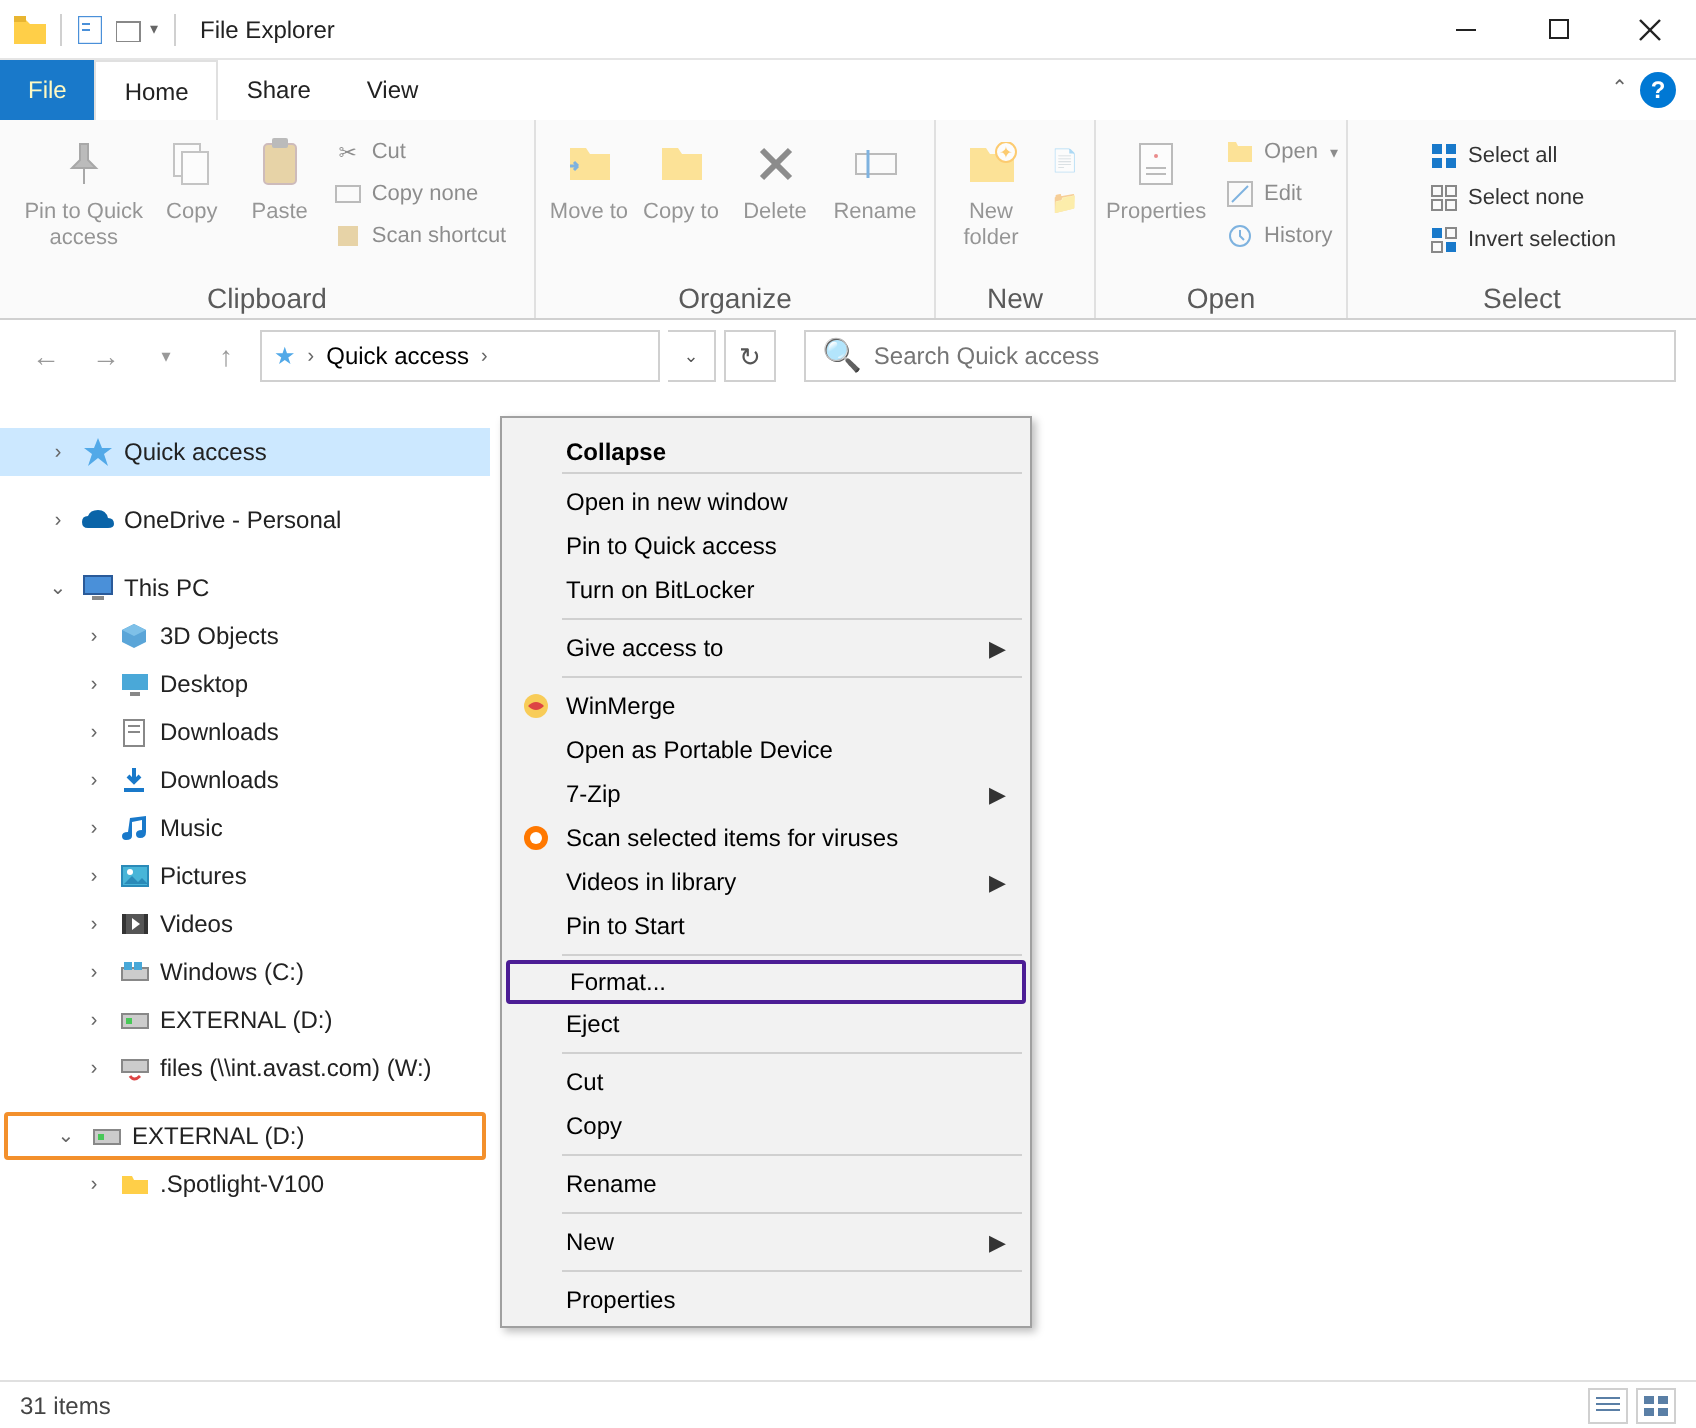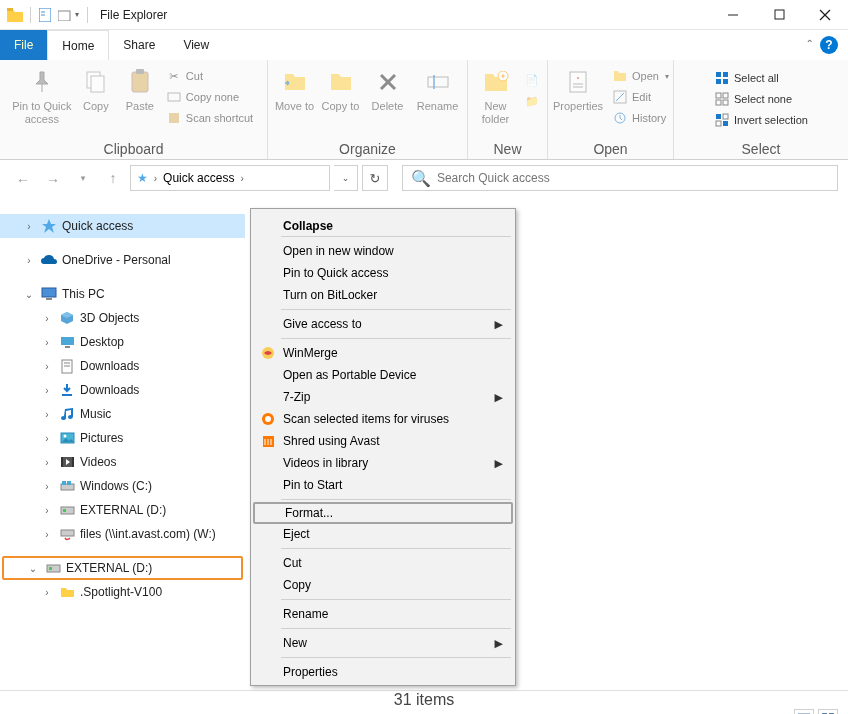--- a/index.html
+++ b/index.html
@@ -60,24 +60,24 @@
 .highlight-box { border: 2px solid #f3902c; border-radius: 2px; }
 .tree-spacer { height: 10px; }
 
 
 .context-menu { position: absolute; left: 250px; top: 208px; width: 266px; background: #f2f2f2; border: 1px solid #a0a0a0; box-shadow: 2px 2px 4px rgba(0,0,0,0.25); font-size: 12px; padding: 2px; z-index: 100; }
 .cm-item { display: flex; align-items: center; height: 22px; padding-left: 30px; position: relative; }
 .cm-item.bold { font-weight: 600; align-items: flex-end; }
 .cm-item .cm-ico { position: absolute; left: 6px; width: 18px; height: 18px; display:flex; align-items:center; justify-content:center; }
 .cm-item .cm-arrow { margin-left: auto; margin-right: 10px; font-size: 11px; color: #333; }
 .cm-sep { height: 1px; background: #d0d0d0; margin: 3px 2px 3px 28px; }
-.cm-item.highlighted { border: 2px solid #a3a3a3; border-radius: 2px; margin: -1px 0; }
-
-
-.status-bar { position:absolute; bottom:0; left:0; right:0; height: 24px; border-top: 1px solid #e0e0e0; display: flex; align-items: center; font-size: 16px; padding: 0 10px; color: #444; flex-direction: column; }
+.cm-item.highlighted { border: 2px solid #4c1d95; border-radius: 2px; margin: -1px 0; }
+
+
+.status-bar { position:absolute; bottom:0; left:0; right:0; height: 24px; border-top: 1px solid #e0e0e0; display: flex; align-items: center; font-size: 12px; padding: 0 10px; color: #444; }
 .status-bar .view-icons { margin-left: auto; display: flex; gap: 4px; }
 .status-bar .view-icon { width: 20px; height: 18px; border: 1px solid #d0d0d0; display:flex;align-items:center;justify-content:center; font-size:11px; color:#5a7fa6; }
 
 .content { flex:1; }
 </style>
 </head>
 <body>
 
 <div class="title-bar">
   <span class="folder-icon">
@@ -559,31 +559,20 @@
   <div class="cm-item">
       <span class="cm-ico">
         <svg width="15" height="15">
           <circle cx="7" cy="7" r="6" fill="#ff7800"></circle>
           <circle cx="7" cy="7" r="3" fill="#fff"></circle>
         </svg>
       </span>
       <span>Scan selected items for viruses</span>
     </div>
   <div class="cm-item">
-      <span class="cm-ico">
-        <svg width="15" height="15">
-          <rect x="2" y="2" width="11" height="11" fill="#ff7800"></rect>
-          <line x1="4" y1="5" x2="4" y2="11" stroke="#fff"></line>
-          <line x1="7" y1="5" x2="7" y2="11" stroke="#fff"></line>
-          <line x1="10" y1="5" x2="10" y2="11" stroke="#fff"></line>
-        </svg>
-      </span>
-      <span>Shred using Avast</span>
-    </div>
-  <div class="cm-item">
       <span>Videos in library</span>
       <span class="cm-arrow">▶</span>
     </div>
   <div class="cm-item">
       <span>Pin to Start</span>
     </div>
   <div class="cm-sep"></div>
   <div class="cm-item highlighted">
       <span>Format...</span>
     </div>

